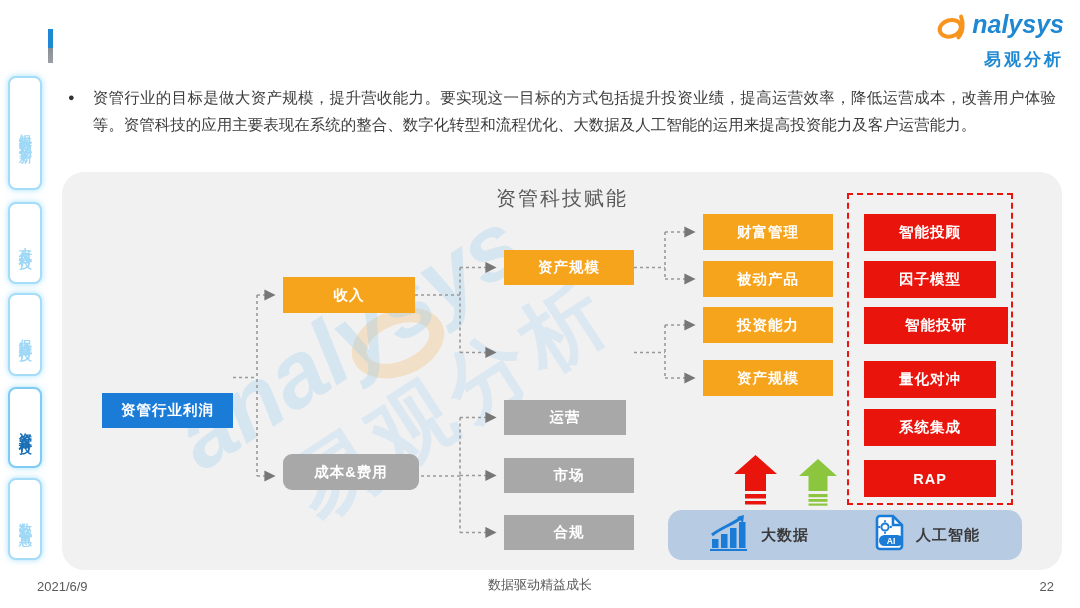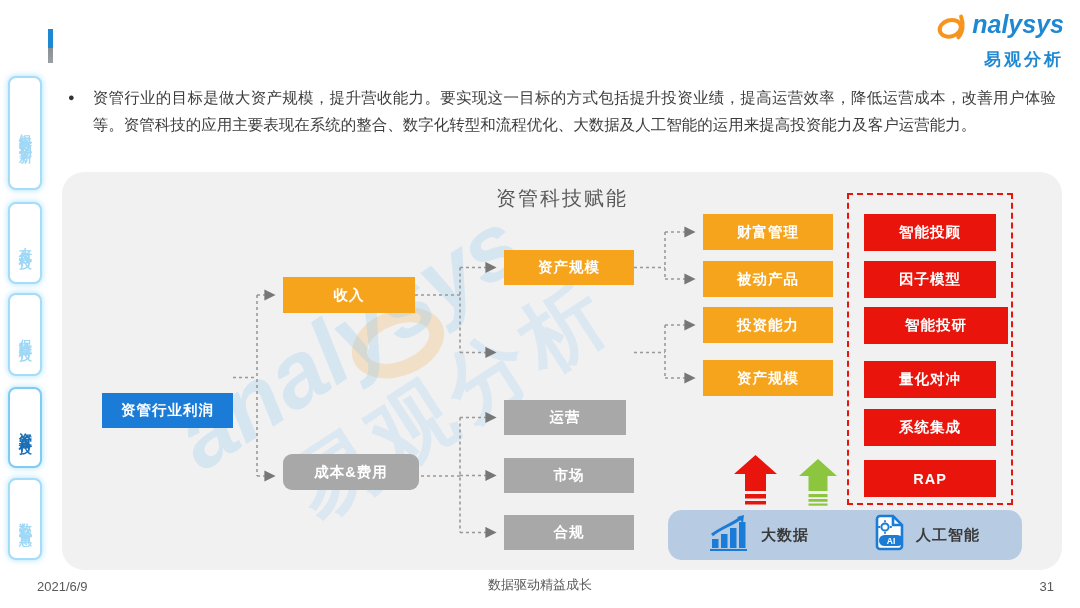--- a/index.html
+++ b/index.html
@@ -221,15 +221,15 @@
             <text x="20" y="29.5" font-size="8.5" font-weight="bold" fill="#fff" text-anchor="middle" font-family="Liberation Sans, sans-serif">AI</text>
           </svg>
         </span>
         <span class="enabler-label">人工智能</span>
       </div>
     </div>
   </section>
 
   <span class="footer-date">2021/6/9</span>
   <span class="footer-center">数据驱动精益成长</span>
-  <span class="footer-page">31</span>
+  <span class="footer-page">22</span>
 
 </div>
 
 </body></html>

